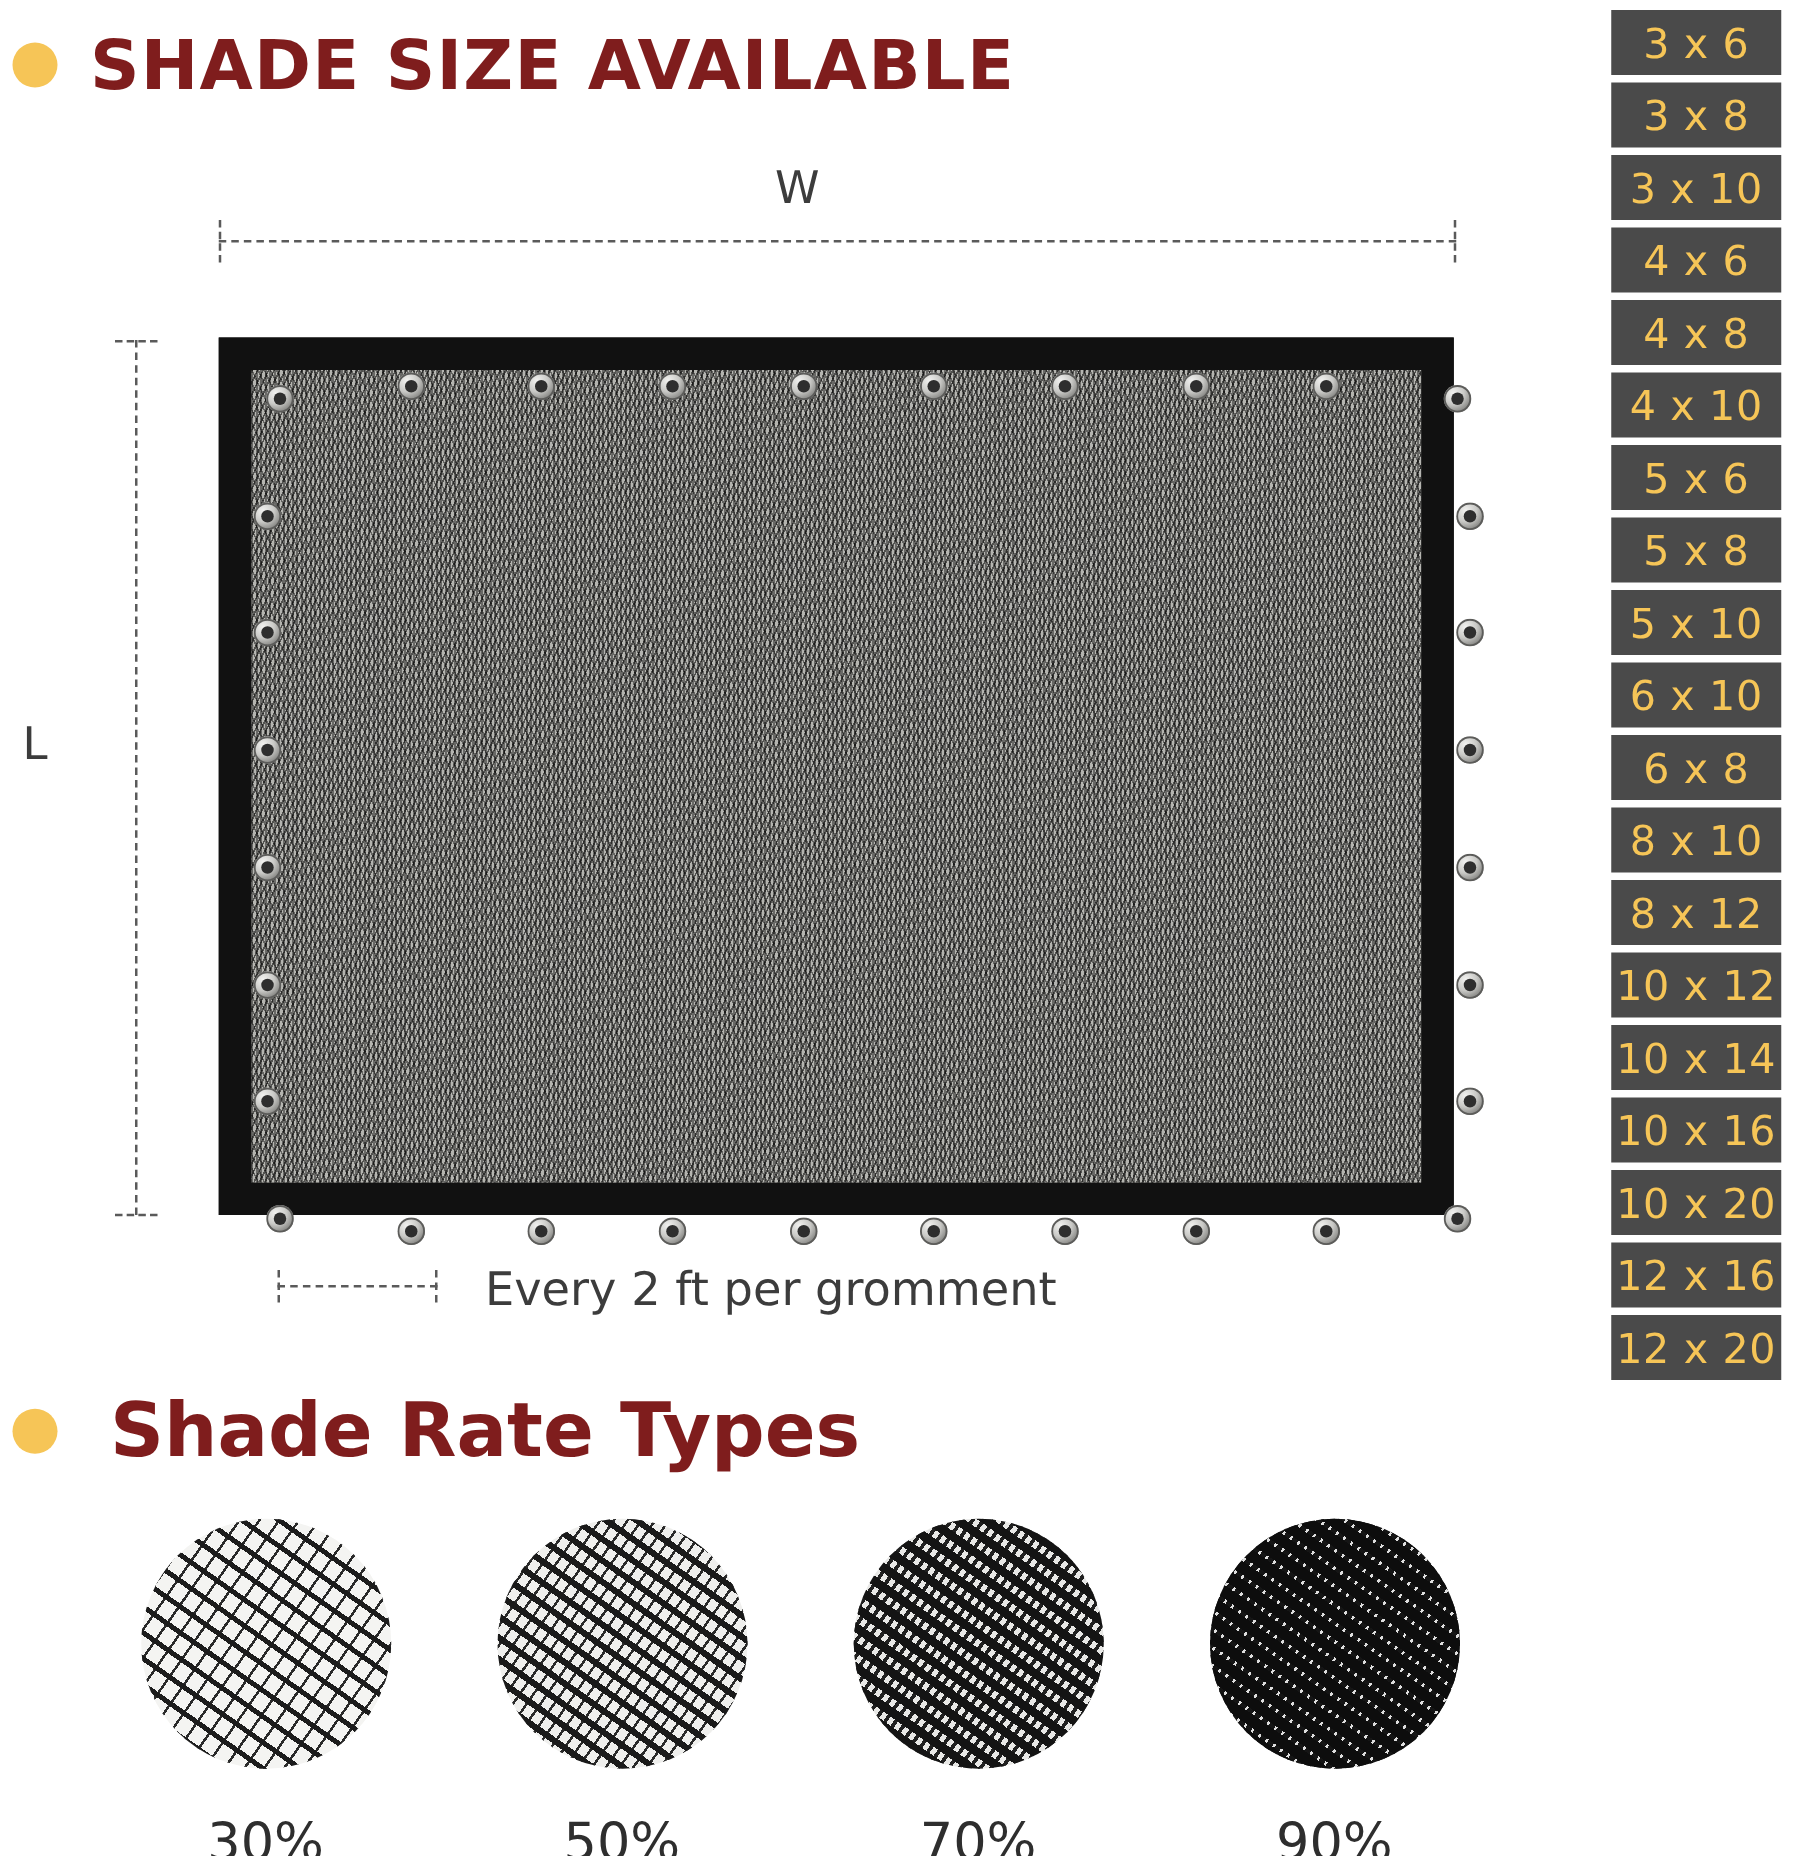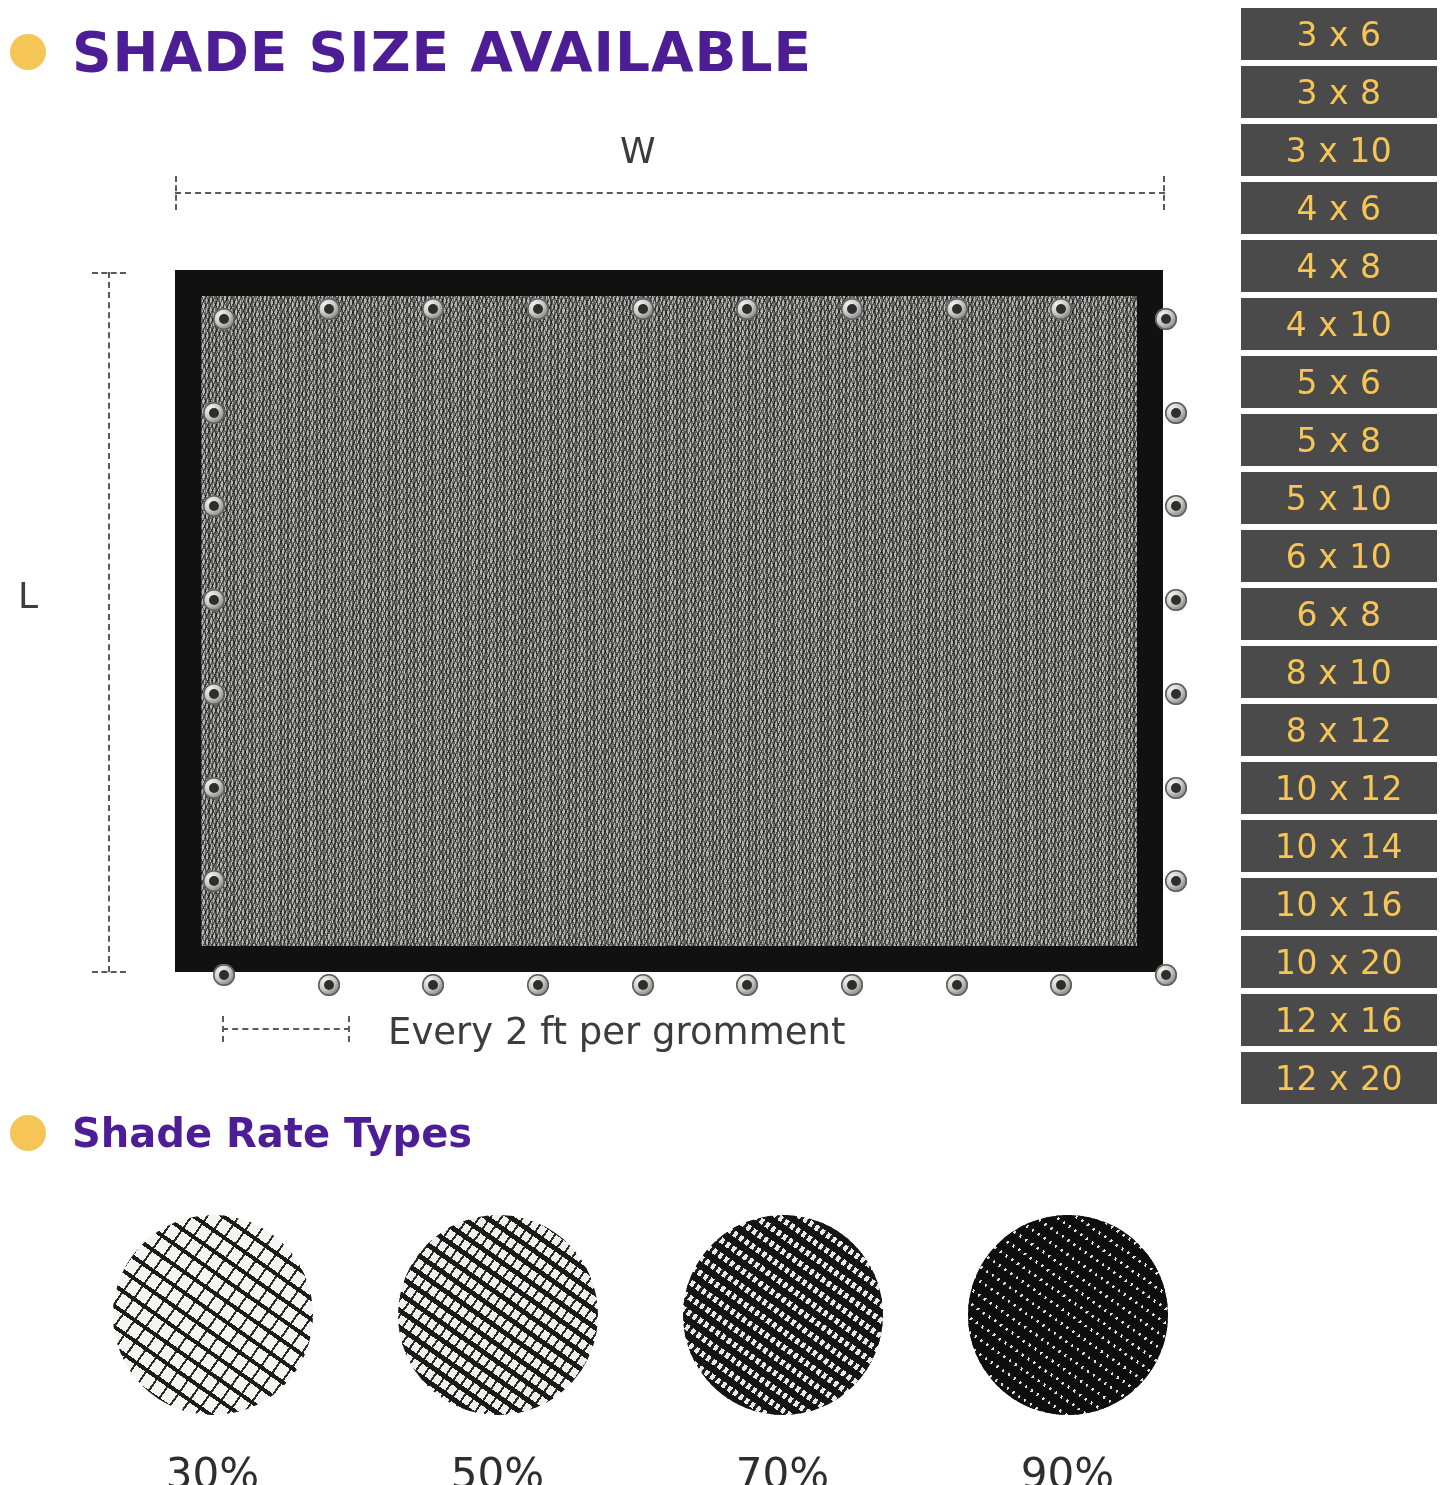--- a/index.html
+++ b/index.html
@@ -25,28 +25,28 @@
   .bullet-dot {
     width: 36px;
     height: 36px;
     border-radius: 50%;
     background: #f6c557;
     flex: none;
   }
   .heading-text {
     font-family: "DejaVu Sans", sans-serif;
     font-weight: bold;
-    color: #4c1d95;
+    color: #7f1d1d;
     letter-spacing: 1px;
     white-space: nowrap;
   }
   #heading-shade-size { top: 20px; left: 10px; }
   #heading-shade-size .heading-text { font-size: 55px; }
   #heading-shade-rate { top: 1110px; left: 10px; }
-  #heading-shade-rate .heading-text { font-size: 40px; letter-spacing: 0px; }
+  #heading-shade-rate .heading-text { font-size: 60px; letter-spacing: 0px; margin-left: 16px; }
 
   
   #diagram {
     position: absolute;
     left: 0;
     top: 120px;
     width: 1260px;
     height: 960px;
   }
 
@@ -216,23 +216,23 @@
   .rate-label {
     margin-top: 34px;
     font-size: 42px;
     color: #2e2e2e;
     font-family: "DejaVu Sans", sans-serif;
   }
 
   
   #size-list {
     position: absolute;
-    right: 8px;
+    right: 20px;
     top: 8px;
-    width: 196px;
+    width: 136px;
     display: flex;
     flex-direction: column;
     gap: 6px;
   }
   .size-chip {
     height: 52px;
     background: #4a4a4a;
     color: #f6c557;
     display: flex;
     align-items: center;

